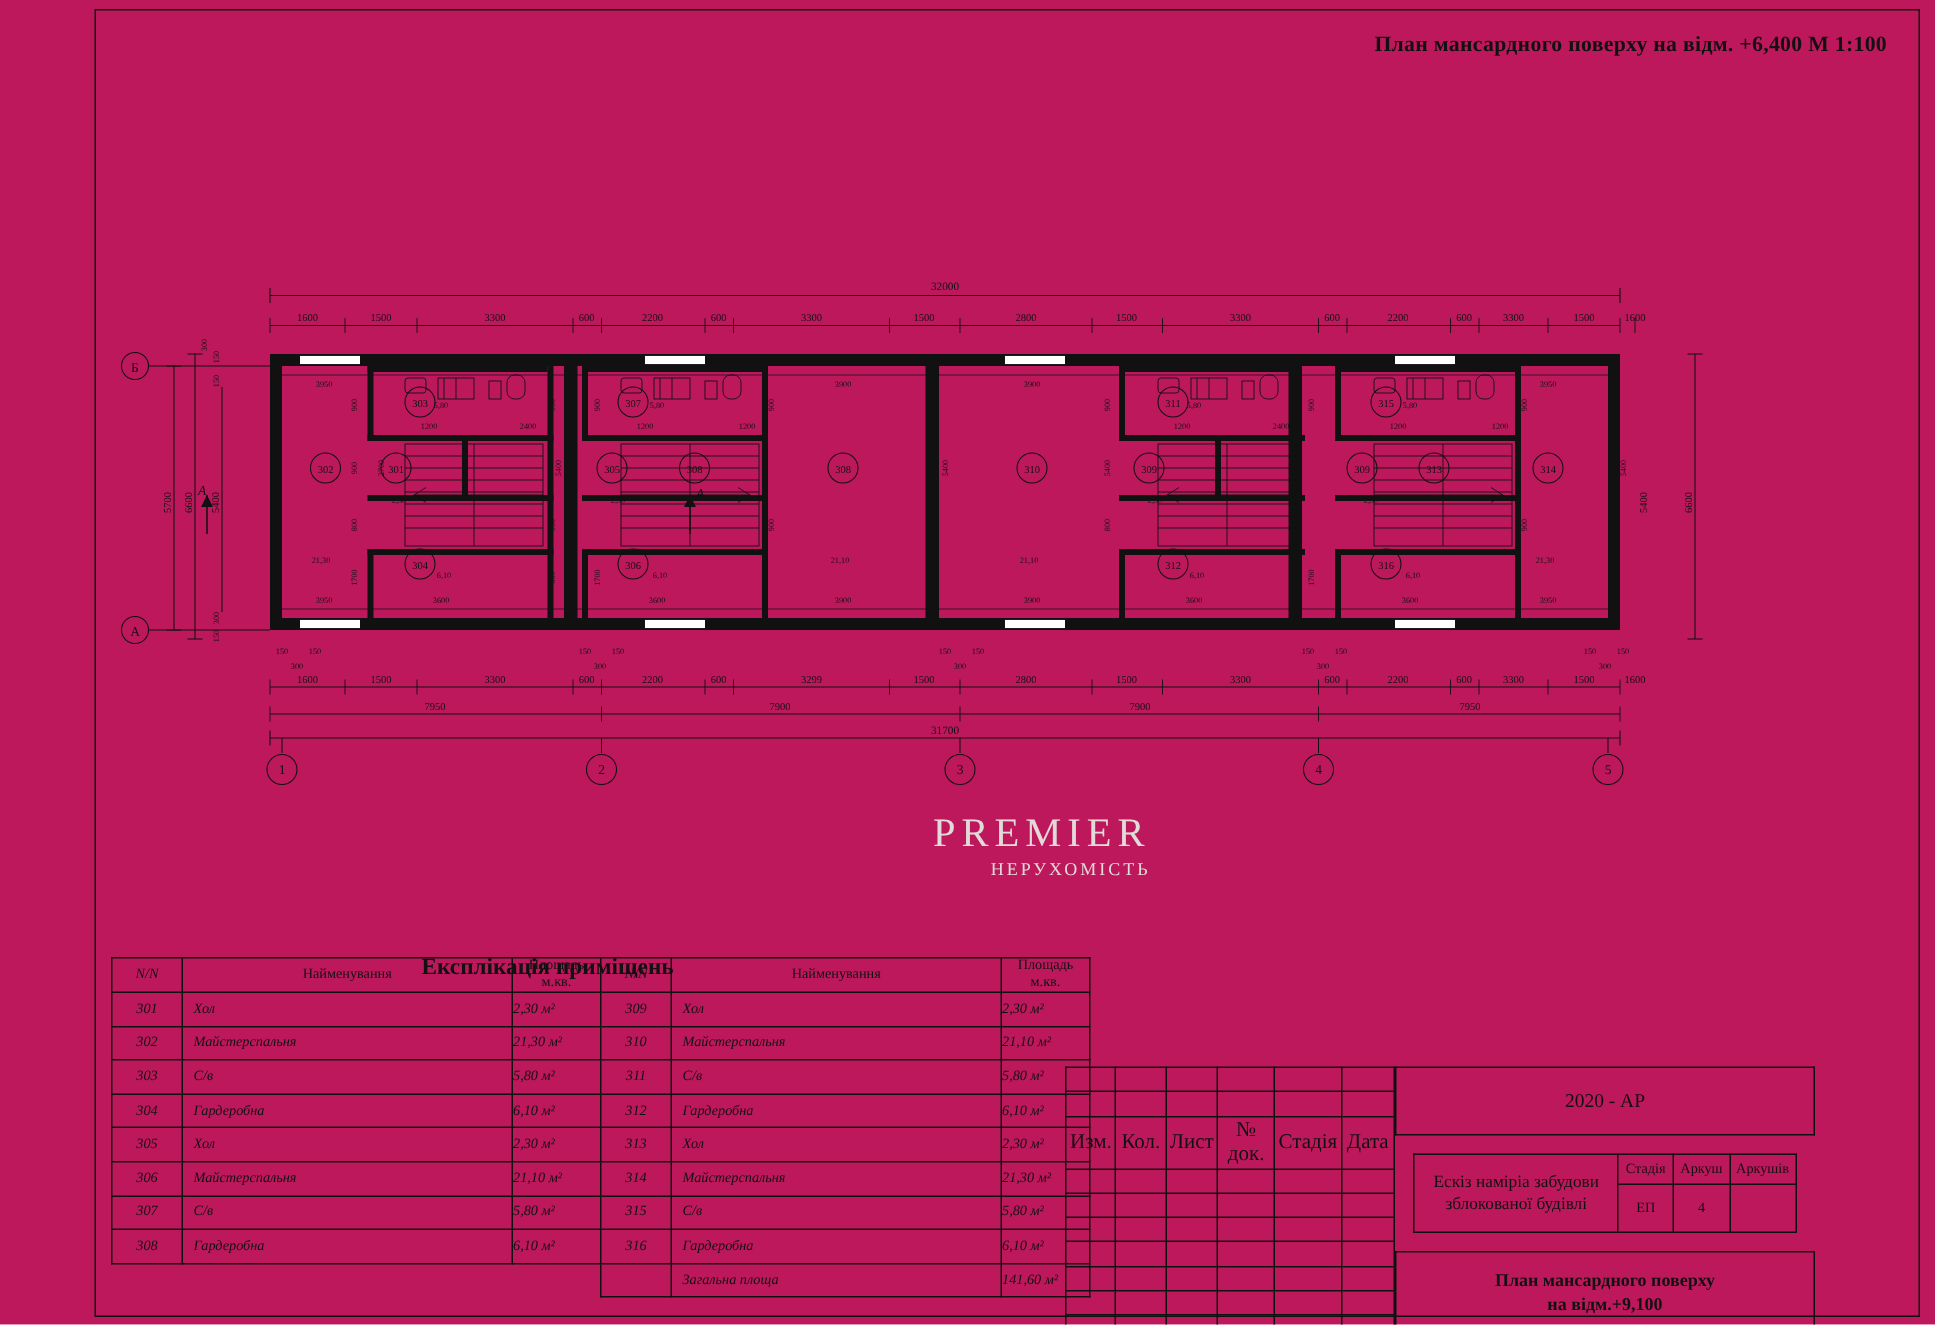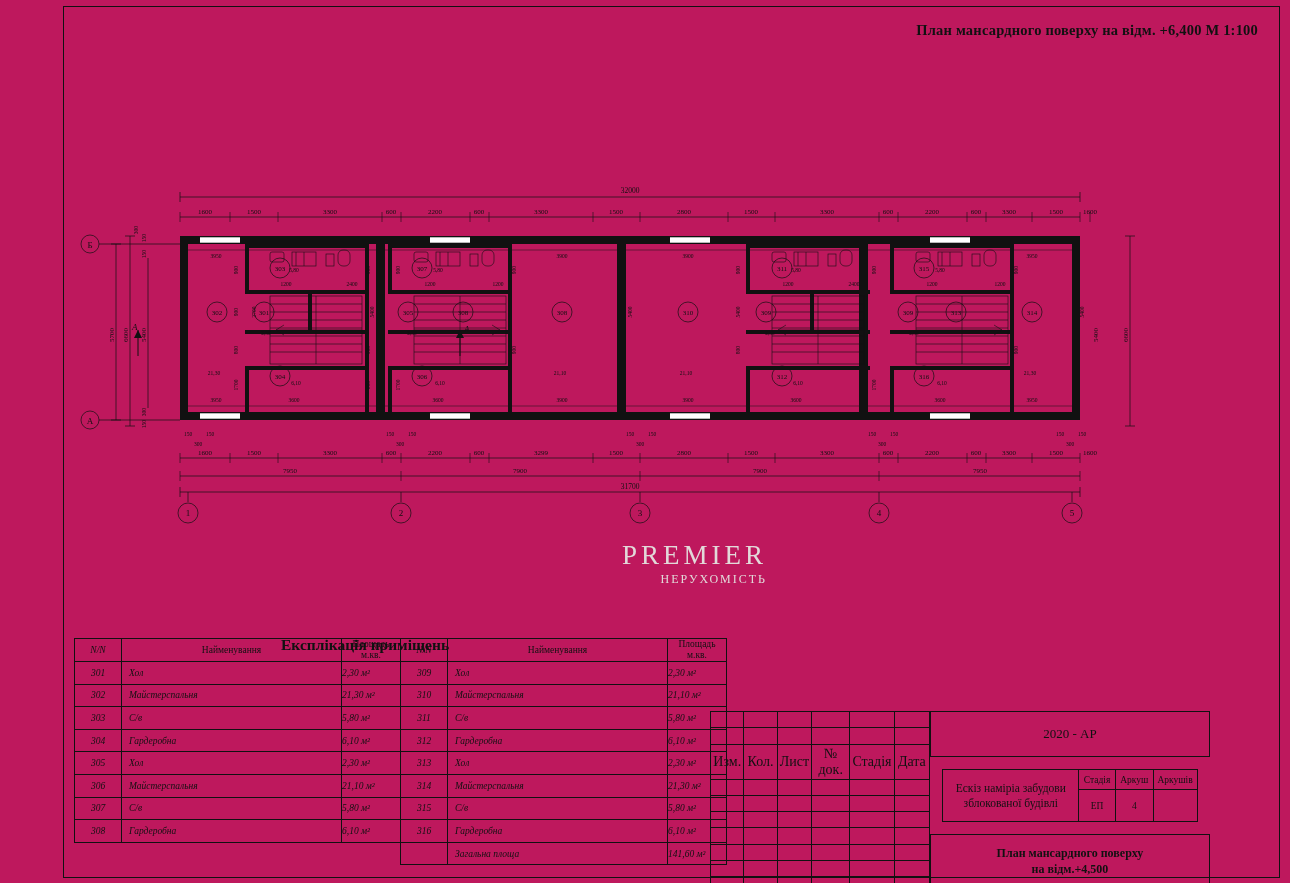--- a/index.html
+++ b/index.html
@@ -725,21 +725,21 @@
                     <td style="height:29px;">4</td>
                     <td style="height:29px;"></td>
                   </tr>
                 </tbody>
                       </table>
               </td>
             </tr>
             <tr>
                     <td class="ttl2" style="height:50px;">
               <span>План мансардного поверху</span><br>
-              <span>на відм.+4,500</span>
+              <span>на відм.+9,100</span>
             </td>
                   </tr>
           </tbody>
               </table>
         </td>
       </tr>
     </tbody>
       </table>
   </div>
 

